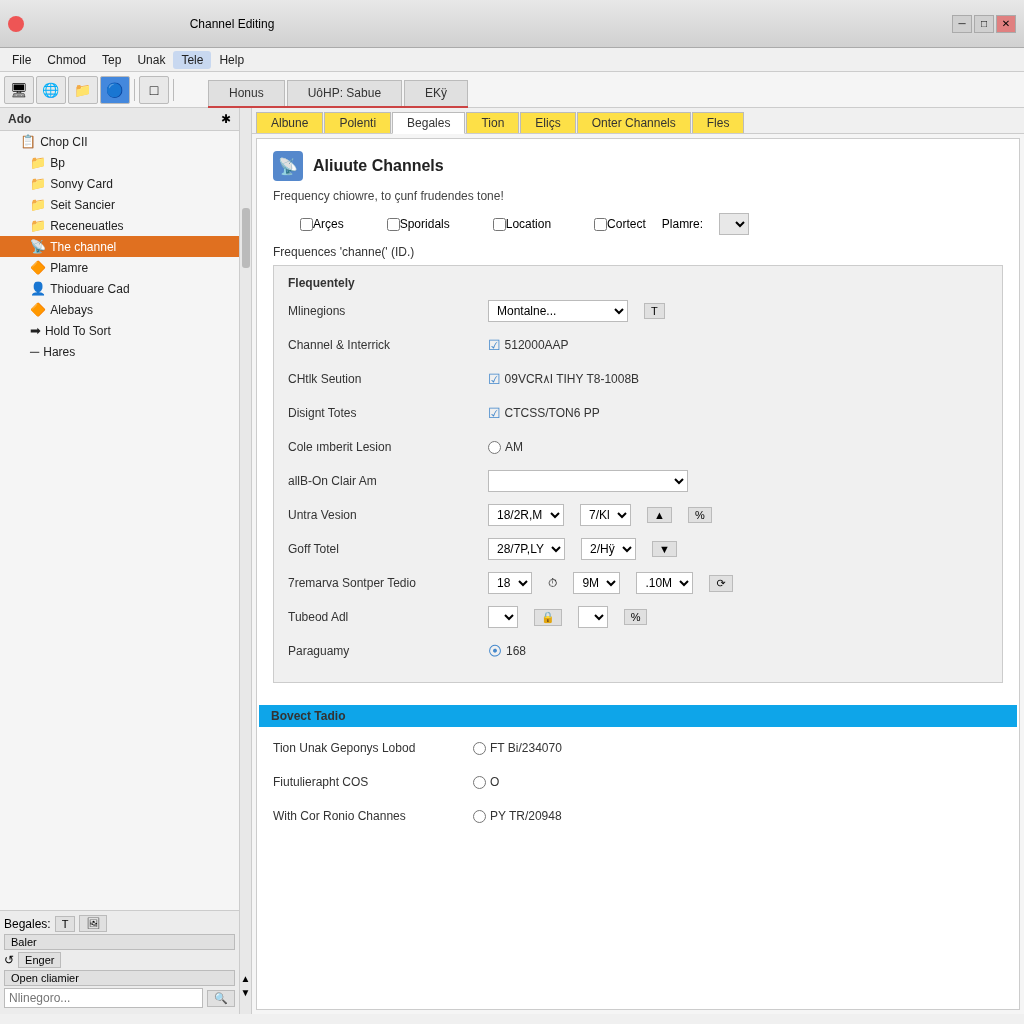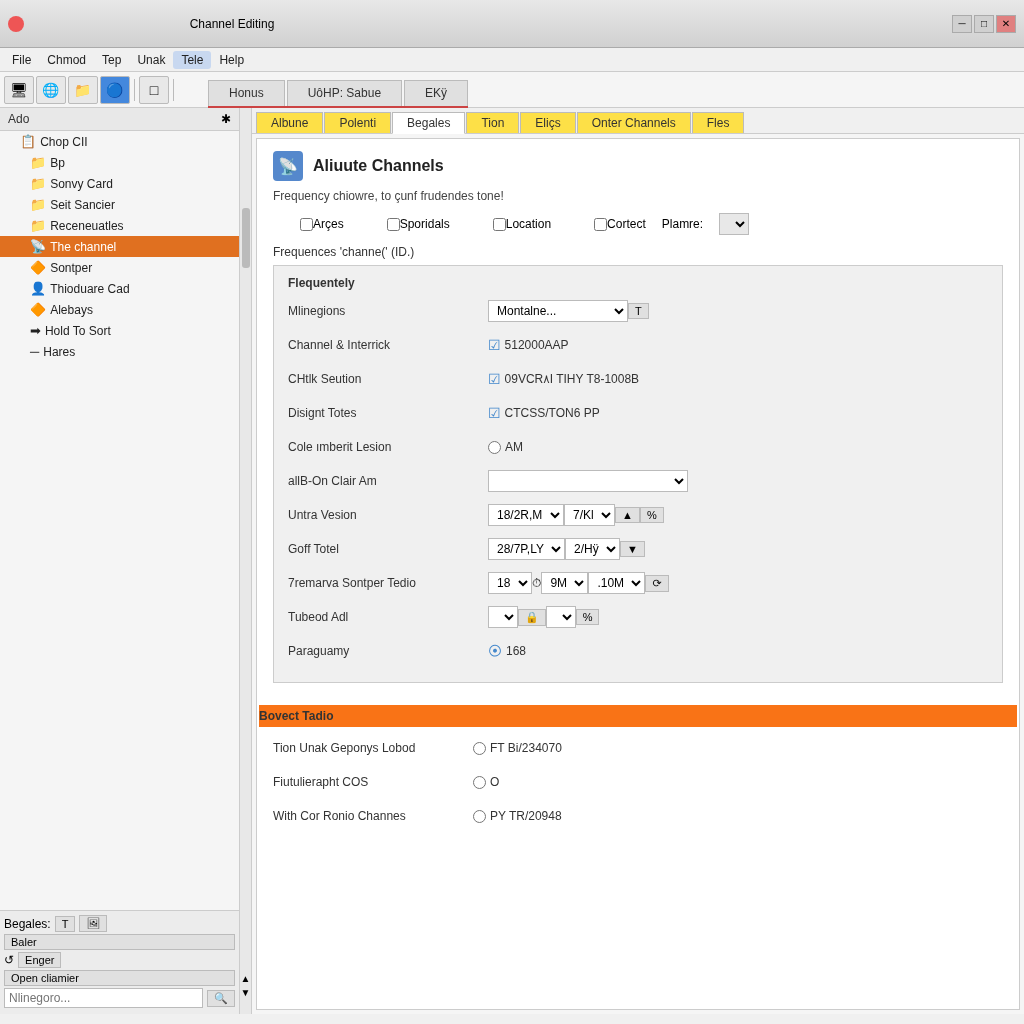--- a/index.html
+++ b/index.html
@@ -79,21 +79,21 @@
       flex-direction: column;
     }
     .sidebar-header {
       background: #e8e8e8;
       padding: 4px 8px;
       display: flex;
       align-items: center;
       justify-content: space-between;
       border-bottom: 1px solid #ccc;
     }
-    .sidebar-title { font-weight: 400; color: #333; }
+    .sidebar-title { font-weight: 700; color: #333; }
     .sidebar-list { flex: 1; overflow-y: auto; }
     .sidebar-item {
       padding: 3px 8px 3px 20px;
       cursor: pointer;
       display: flex;
       align-items: center;
       gap: 4px;
       color: #222;
     }
     .sidebar-item.active { background: #e07020; color: #fff; }
@@ -177,27 +177,27 @@
     }
     .freq-box-title { font-weight: 600; font-size: 12px; color: #333; margin-bottom: 8px; }
 
     .form-row {
       display: flex;
       align-items: center;
       margin-bottom: 8px;
       min-height: 26px;
     }
     .form-label { width: 200px; color: #333; font-size: 12px; flex-shrink: 0; }
-    .form-value { display: flex; align-items: center; gap: 0; }
+    .form-value { display: flex; align-items: center; gap: 16px; }
     .form-select { padding: 2px 4px; border: 1px solid #bbb; background: #fff; cursor: pointer; }
     .form-select-wide { padding: 2px 4px; border: 1px solid #bbb; background: #fff; min-width: 140px; cursor: pointer; }
     .radio-val { display: flex; align-items: center; gap: 4px; }
     .checked-text { color: #333; }
 
-    .section-title { font-weight: 700; font-size: 12px; color: #333; background: #f97316; padding: 4px 0; margin: 22px -14px 8px -14px; }
+    .section-title { font-weight: 700; font-size: 12px; color: #333; background: #0ea5e9; padding: 4px 12px; margin: 22px -14px 8px -14px; }
 
     .btn-small { padding: 1px 6px; background: #e0e0e0; border: 1px solid #bbb; cursor: pointer; font-size: 11px; }
 
     
     ::-webkit-scrollbar { width: 8px; }
     ::-webkit-scrollbar-track { background: #f0f0f0; }
     ::-webkit-scrollbar-thumb { background: #bbb; border-radius: 2px; }
   </style>
 </head>
 <body>
@@ -266,21 +266,21 @@
       <div class="sidebar-item indent1">
         <span class="sidebar-icon">📁</span>
         <span>Receneuatles</span>
       </div>
       <div class="sidebar-item indent1 active">
         <span class="sidebar-icon">📡</span>
         <span>The channel</span>
       </div>
       <div class="sidebar-item indent1">
         <span class="sidebar-icon">🔶</span>
-        <span>Sontper</span>
+        <span>Plamre</span>
       </div>
       <div class="sidebar-item indent1">
         <span class="sidebar-icon">👤</span>
         <span>Thioduare Cad</span>
       </div>
       <div class="sidebar-item indent1">
         <span class="sidebar-icon">🔶</span>
         <span>Alebays</span>
       </div>
       <div class="sidebar-item indent1">

